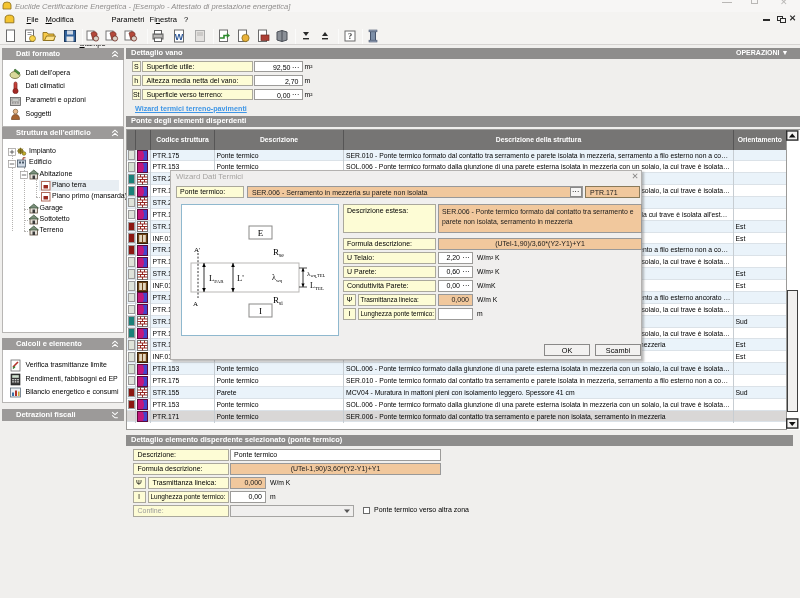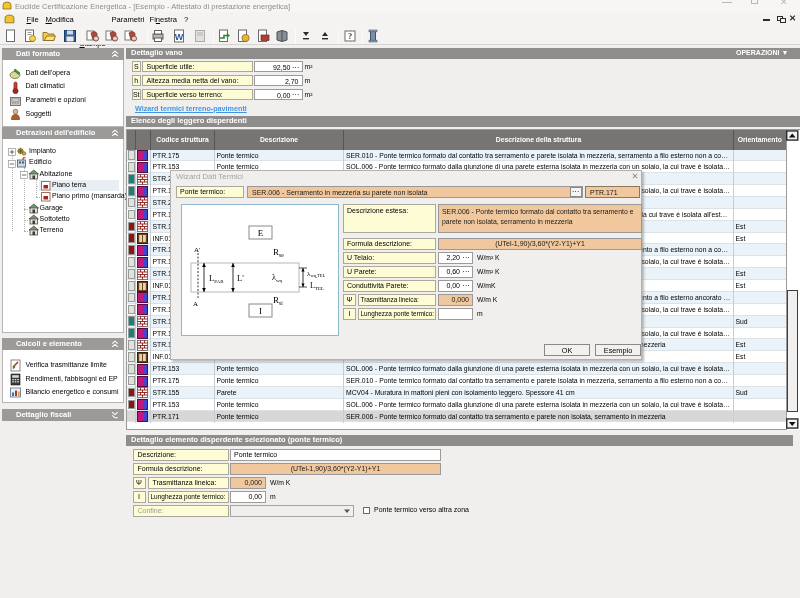--- a/index.html
+++ b/index.html
@@ -10,21 +10,21 @@
 .ylw{background:#fdfcd5;border:1px solid #aaa89c;font-size:7px;color:#000;overflow:hidden;white-space:nowrap}
 .inp{background:#fff;border:1px solid #9c9b99;font-size:7px;color:#000;overflow:hidden;white-space:nowrap}
 .org{background:#f1c89d;border:1px solid #999;font-size:7px;color:#1a1a1a;overflow:hidden;white-space:nowrap}
 .unit{font-size:6.8px;color:#000;white-space:nowrap}
 .cell{position:absolute;overflow:hidden;white-space:nowrap;font-size:6.8px;color:#000}
 </style></head><body>
 <div class="abs" style="left:0px;top:0px;width:800px;height:12px;background:#f7f6f5;"></div>
 <svg class="abs" style="left:2px;top:0.5px;width:10px;height:10px;" viewBox="0 0 10 10">
     <path d="M1 8 L1 4 Q1 1 5 1 Q9 1 9 4 L9 8 Z" fill="#f4c430" stroke="#8a6d1a" stroke-width="0.8"></path>
   </svg>
-<div class="abs" style="left:15px;top:1.6px;width:600px;height:10px;font-size:7.6px;color:#8f8d8c;white-space:nowrap;">Euclide Certificazione Energetica - [Esempio - Attestato di prestazione energetica]</div>
+<div class="abs" style="left:15px;top:1.6px;width:600px;height:10px;font-size:7.6px;color:#8f8d8c;white-space:nowrap;font-style:italic;">Euclide Certificazione Energetica - [Esempio - Attestato di prestazione energetica]</div>
 <div class="abs" style="left:722px;top:-1px;width:10px;height:4px;border-bottom:1.5px solid #b9b7b5;"></div>
 <div class="abs" style="left:751px;top:0px;width:7px;height:4px;border:1.2px solid #b9b7b5;border-top:none;"></div>
 <div class="abs" style="left:780px;top:-3px;width:10px;height:8px;font-size:9px;color:#b9b7b5;">✕</div>
 <div class="abs" style="left:0px;top:12px;width:800px;height:14px;background:#f4f3f1;"></div>
 <svg class="abs" style="left:4px;top:14px;width:11px;height:11px;" viewBox="0 0 10 10">
     <path d="M1 8 L1 4 Q1 1 5 1 Q9 1 9 4 L9 8 Z" fill="#f4c430" stroke="#8a6d1a" stroke-width="0.8"></path>
   </svg>
 <div class="abs" style="left:26.5px;top:14.8px;font-size:7.6px;color:#000;white-space:nowrap;"><u>F</u>ile</div>
 <div class="abs" style="left:45.5px;top:14.8px;font-size:7.6px;color:#000;white-space:nowrap;"><u>M</u>odifica</div>
 <div class="abs" style="left:79.5px;top:14.8px;font-size:7.6px;color:#000;white-space:nowrap;margin-top:24px;"><u>S</u>tampe</div>
@@ -144,21 +144,21 @@
     <rect x="3" y="7.2" width="1.6" height="1.4" fill="#8b8b8b"></rect>
     <rect x="5.6" y="7.2" width="1.6" height="1.4" fill="#8b8b8b"></rect>
     <rect x="8.2" y="7.2" width="1.6" height="1.4" fill="#8b8b8b"></rect>
   </svg>
 <div class="abs" style="left:25.5px;top:96.2px;width:97px;height:10px;font-size:7px;color:#000;white-space:nowrap;">Parametri e opzioni</div>
 <svg class="abs" style="left:9px;top:108px;width:13px;height:13px;" viewBox="0 0 13 13">
     <circle cx="6.5" cy="3.5" r="2.3" fill="#e8b88a" stroke="#7a5a33" stroke-width="0.7"></circle>
     <path d="M2.5 11.5 Q2.5 6.5 6.5 6.5 Q10.5 6.5 10.5 11.5 Z" fill="#a5622f" stroke="#6e3f1b" stroke-width="0.7"></path>
   </svg>
 <div class="abs" style="left:25.5px;top:109.7px;width:97px;height:10px;font-size:7px;color:#000;white-space:nowrap;">Soggetti</div>
-<div class="abs hdr" style="left:2px;top:127px;width:121.5px;height:12px;">Detrazioni dell'edificio</div>
+<div class="abs hdr" style="left:2px;top:127px;width:121.5px;height:12px;">Struttura dell'edificio</div>
 <svg class="abs" style="left:111px;top:129px;width:8px;height:8px;" viewBox="0 0 10 9">
     <path d="M1.5 4 L5 1 L8.5 4 M1.5 8 L5 5 L8.5 8" stroke="#fff" stroke-width="1.3" fill="none"></path>
   </svg>
 <div class="abs" style="left:2px;top:139px;width:121.5px;height:194px;background:#fff;border:1px solid #b8b6b4;border-top:none;"></div>
 <div class="abs" style="left:11.5px;top:156px;width:1px;height:75px;border-left:1px dotted #b5b3b1;"></div>
 <div class="abs" style="left:23.5px;top:167px;width:1px;height:64px;border-left:1px dotted #b5b3b1;"></div>
 <div class="abs" style="left:35.5px;top:178px;width:1px;height:19px;border-left:1px dotted #b5b3b1;"></div>
 <div class="abs" style="left:23.5px;top:208.5px;width:4px;height:1px;border-top:1px dotted #b5b3b1;"></div>
 <div class="abs" style="left:23.5px;top:219.8px;width:4px;height:1px;border-top:1px dotted #b5b3b1;"></div>
 <div class="abs" style="left:23.5px;top:231.1px;width:4px;height:1px;border-top:1px dotted #b5b3b1;"></div>
@@ -259,21 +259,21 @@
     </g>
   </svg>
 <div class="abs" style="left:25.5px;top:375px;width:97px;height:10px;font-size:7px;color:#000;white-space:nowrap;">Rendimenti, fabbisogni ed EP</div>
 <svg class="abs" style="left:9px;top:385.9px;width:13px;height:13px;" viewBox="0 0 13 13">
     <rect x="1.5" y="2" width="10" height="9" fill="#eef2f6" stroke="#5e6e7e" stroke-width="0.8"></rect>
     <rect x="3" y="6.5" width="2" height="3.5" fill="#3a6ea5"></rect>
     <rect x="6" y="4.5" width="2" height="5.5" fill="#b5332a"></rect>
     <rect x="9" y="5.5" width="1.6" height="4.5" fill="#caa53a"></rect>
   </svg>
 <div class="abs" style="left:25.5px;top:387.6px;width:97px;height:10px;font-size:7px;color:#000;white-space:nowrap;">Bilancio energetico e consumi</div>
-<div class="abs hdr" style="left:2px;top:409px;width:121.5px;height:12px;">Dettaglio fiscali</div>
+<div class="abs hdr" style="left:2px;top:409px;width:121.5px;height:12px;">Detrazioni fiscali</div>
 <svg class="abs" style="left:111px;top:411px;width:8px;height:8px;" viewBox="0 0 10 9">
     <path d="M1.5 1 L5 4 L8.5 1 M1.5 5 L5 8 L8.5 8" stroke="#fff" stroke-width="1.3" fill="none"></path>
   </svg>
 <div class="abs bar" style="left:126px;top:48px;width:674px;height:10.5px;">Dettaglio vano</div>
 <div class="abs" style="left:736px;top:48px;width:60px;height:10.5px;font-size:7px;line-height:10.5px;font-weight:bold;color:#fff;">OPERAZIONI ▼</div>
 <div class="abs ylw" style="left:131.5px;top:61.3px;width:9.5px;height:11px;text-align:center;line-height:9.5px;">S</div>
 <div class="abs ylw" style="left:141.5px;top:61.3px;width:111px;height:11px;line-height:9.5px;padding-left:4px;">Superficie utile:</div>
 <div class="abs inp" style="left:253.5px;top:61.3px;width:49px;height:11px;line-height:9.5px;">
     <span style="position:absolute;right:11px;top:1px;">92,50</span>
     <span style="position:absolute;right:2px;top:0.5px;font-weight:normal;letter-spacing:0.2px;">···</span>
@@ -286,21 +286,21 @@
   </div>
 <div class="abs unit" style="left:304.5px;top:76.9px;">m</div>
 <div class="abs ylw" style="left:131.5px;top:88.9px;width:9.5px;height:11px;text-align:center;line-height:9.5px;">St</div>
 <div class="abs ylw" style="left:141.5px;top:88.9px;width:111px;height:11px;line-height:9.5px;padding-left:4px;">Superficie verso terreno:</div>
 <div class="abs inp" style="left:253.5px;top:88.9px;width:49px;height:11px;line-height:9.5px;">
     <span style="position:absolute;right:11px;top:1px;">0,00</span>
     <span style="position:absolute;right:2px;top:0.5px;font-weight:normal;letter-spacing:0.2px;">···</span>
   </div>
 <div class="abs unit" style="left:304.5px;top:90.7px;">m²</div>
 <div class="abs" style="left:135px;top:103.8px;font-size:7.2px;font-weight:bold;color:#3f96e6;text-decoration:underline;white-space:nowrap;">Wizard termici terreno-pavimenti</div>
-<div class="abs bar" style="left:126px;top:116px;width:674px;height:11px;">Elenco degli leggero disperdenti</div>
+<div class="abs bar" style="left:126px;top:116px;width:674px;height:11px;">Ponte degli elementi disperdenti</div>
 <div class="abs" style="left:126px;top:128.5px;width:674px;height:301.5px;border:1px solid #9b9a98;background:#fff;"></div>
 <div class="abs" style="left:127px;top:129.5px;width:658.5px;height:20px;background:#767574;"></div>
 <div class="abs" style="left:135px;top:129.5px;width:1px;height:20px;border-left:1px solid #565555;"></div>
 <div class="abs" style="left:150px;top:129.5px;width:64px;height:20px;color:#fff;font-weight:bold;font-size:6.8px;line-height:20px;text-align:center;border-left:1px solid #565555;overflow:hidden;">Codice struttura</div>
 <div class="abs" style="left:214px;top:129.5px;width:129px;height:20px;color:#fff;font-weight:bold;font-size:6.8px;line-height:20px;text-align:center;border-left:1px solid #565555;overflow:hidden;">Descrizione</div>
 <div class="abs" style="left:343px;top:129.5px;width:390px;height:20px;color:#fff;font-weight:bold;font-size:6.8px;line-height:20px;text-align:center;border-left:1px solid #565555;overflow:hidden;">Descrizione della struttura</div>
 <div class="abs" style="left:733px;top:129.5px;width:52.5px;height:20px;color:#fff;font-weight:bold;font-size:6.8px;line-height:20px;text-align:center;border-left:1px solid #565555;overflow:hidden;">Orientamento</div>
 <div class="abs" style="left:127px;top:149.5px;width:658.5px;height:11.87px;background:#eaf3fa;border-bottom:1px solid #dbe2e8;"></div>
 <div class="abs" style="left:127.8px;top:150.3px;width:6.8px;height:9.67px;background:#dfe3da;border:0.5px solid #9a9a9a;"></div>
 <svg class="abs" style="left:137px;top:150px;width:11px;height:11px;" viewBox="0 0 11 11">
@@ -704,12 +704,12 @@
     <span style="position:absolute;right:3px;top:1px;">0,000</span>
   </div>
 <div class="abs unit" style="left:477px;top:295.5px;z-index:60;">W/m K</div>
 <div class="abs ylw" style="left:343px;top:307.5px;width:13px;height:12px;line-height:10.5px;text-align:center;z-index:60;">l</div>
 <div class="abs ylw" style="left:357.5px;top:307.5px;width:78.5px;height:12px;line-height:10.5px;padding-left:2px;font-size:6.4px;z-index:60;">Lunghezza ponte termico:</div>
 <div class="abs inp" style="left:438px;top:307.5px;width:35px;height:12px;z-index:60;">
     <span style="position:absolute;right:3px;top:1px;"></span>
   </div>
 <div class="abs unit" style="left:477px;top:309.5px;z-index:60;">m</div>
 <div class="abs" style="left:544px;top:343.5px;width:46px;height:12.5px;background:#f2f1f0;border:1px solid #8a8988;font-size:7.3px;line-height:11px;text-align:center;color:#000;z-index:60;">OK</div>
-<div class="abs" style="left:595px;top:343.5px;width:46px;height:12.5px;background:#f2f1f0;border:1px solid #8a8988;font-size:7.3px;line-height:11px;text-align:center;color:#000;z-index:60;">Esempio</div>
+<div class="abs" style="left:595px;top:343.5px;width:46px;height:12.5px;background:#f2f1f0;border:1px solid #8a8988;font-size:7.3px;line-height:11px;text-align:center;color:#000;z-index:60;">Scambi</div>
 </body></html>

